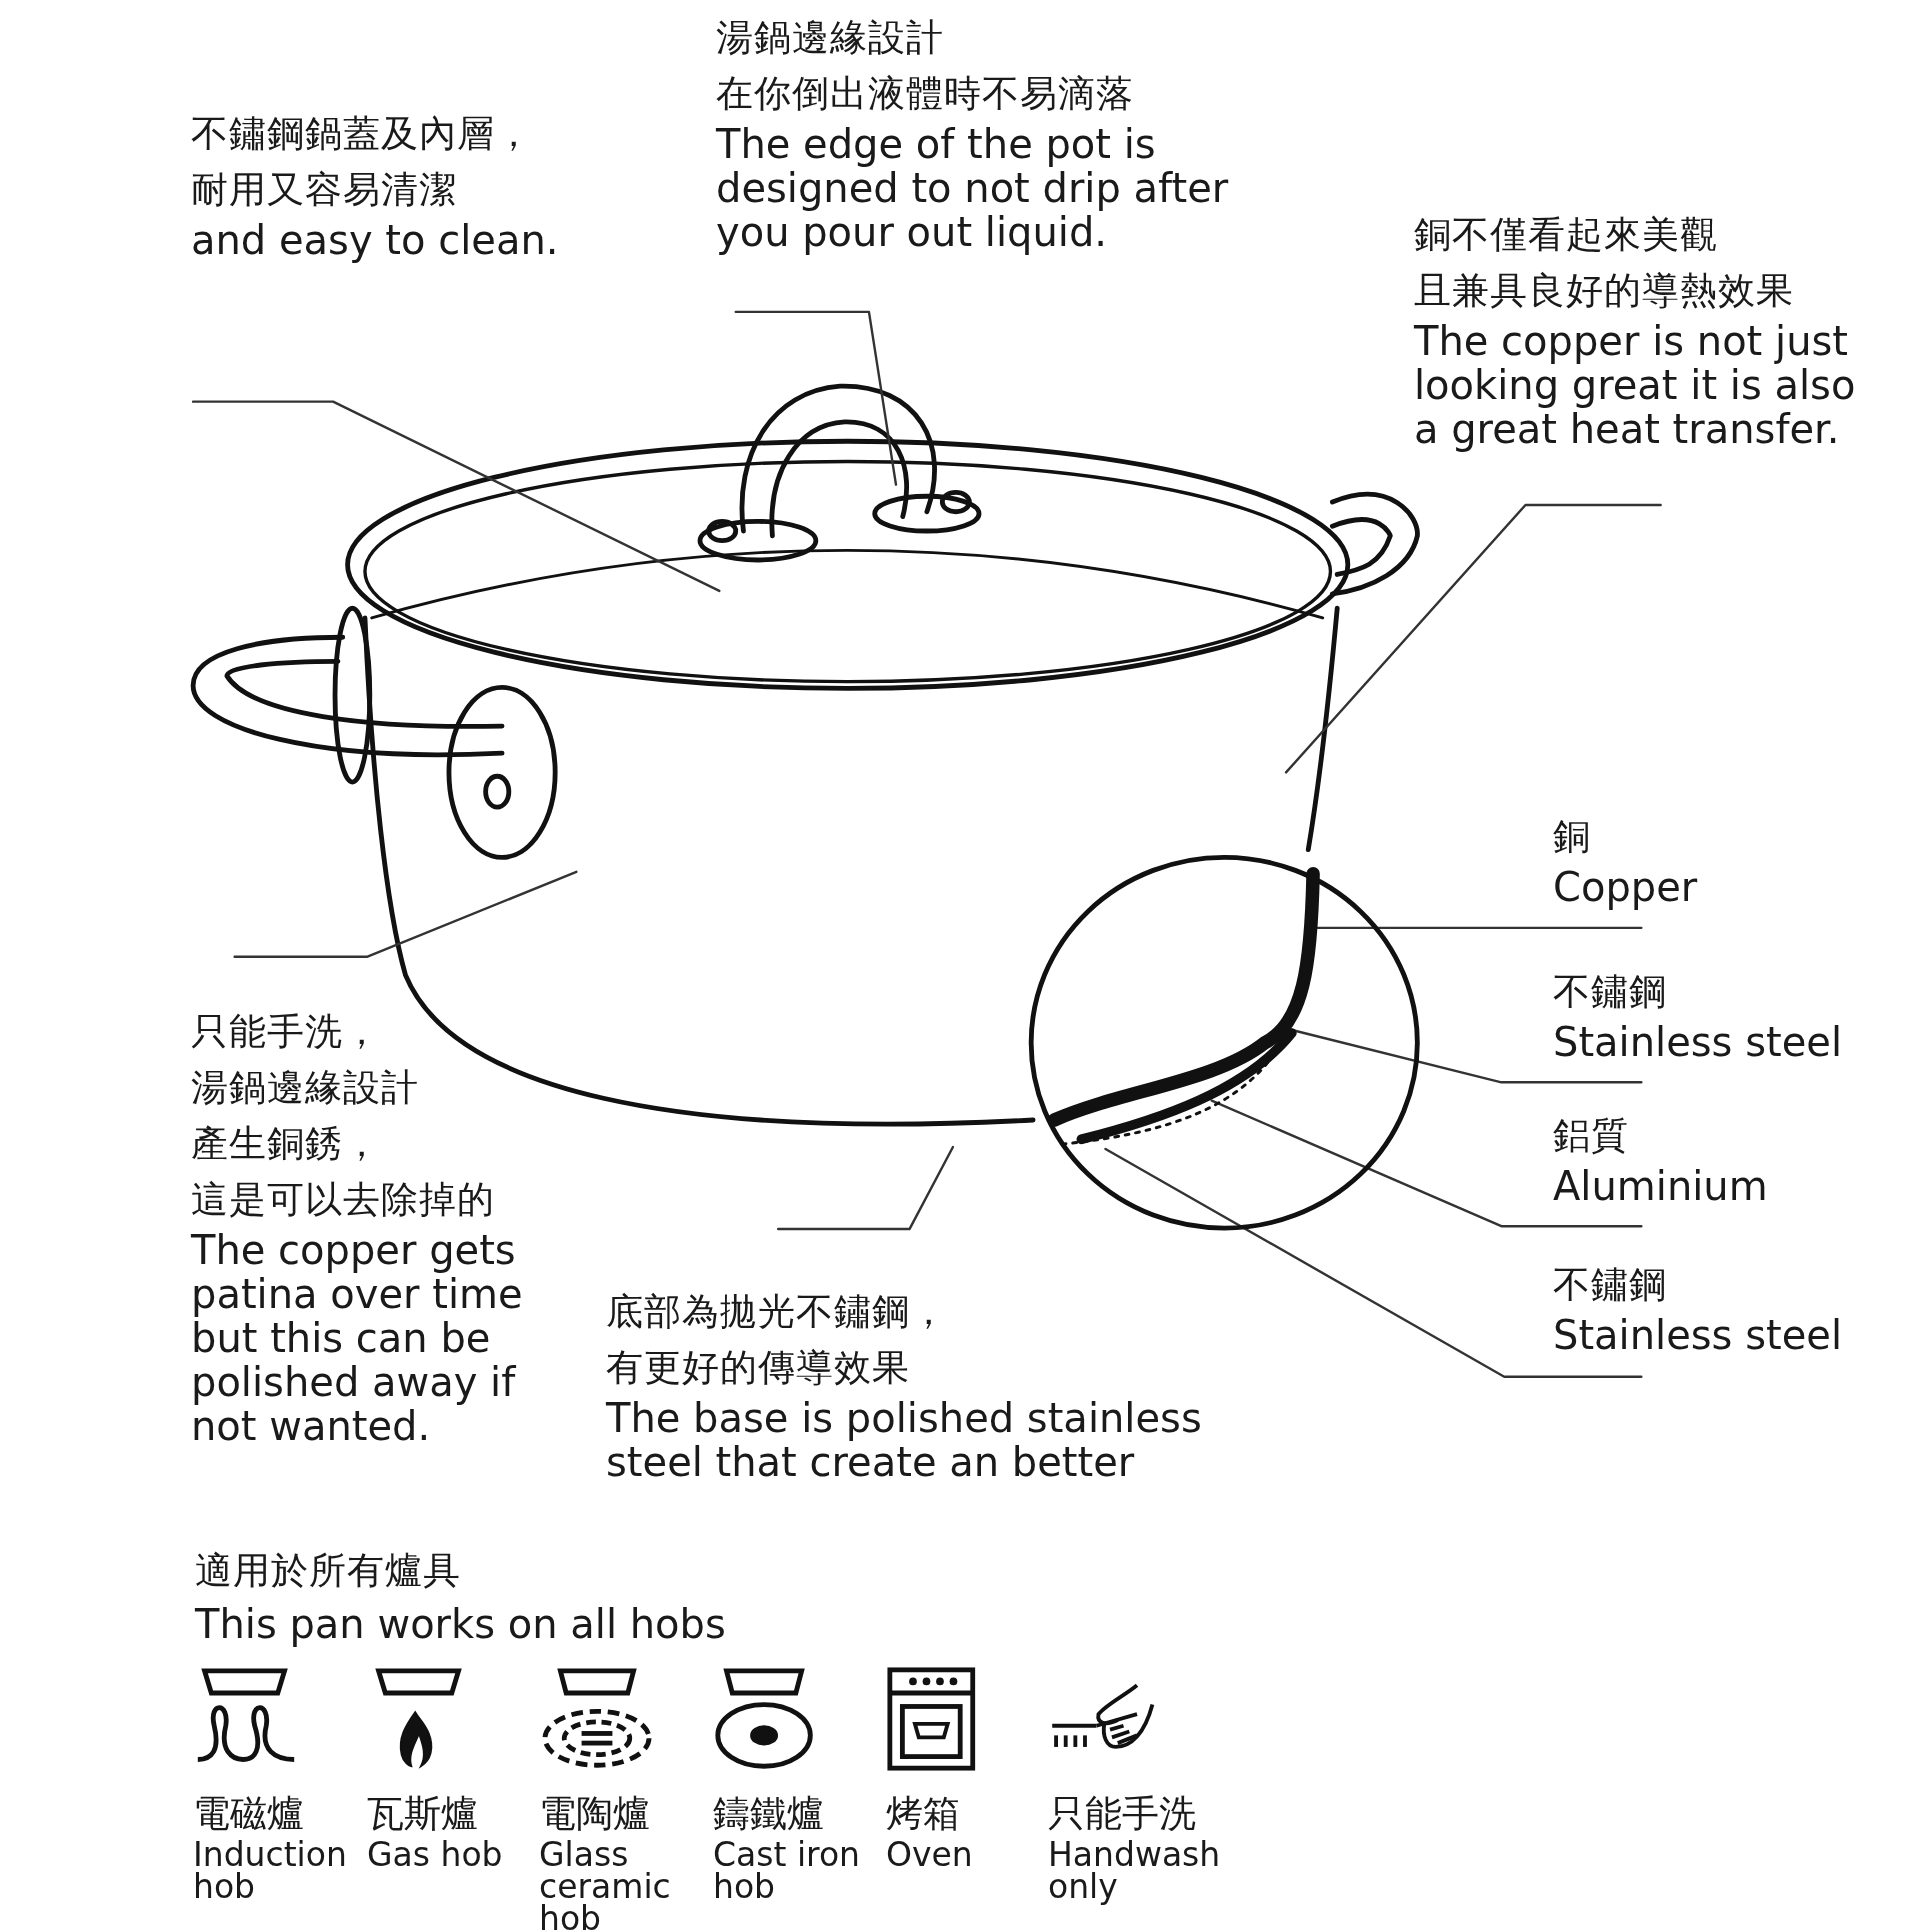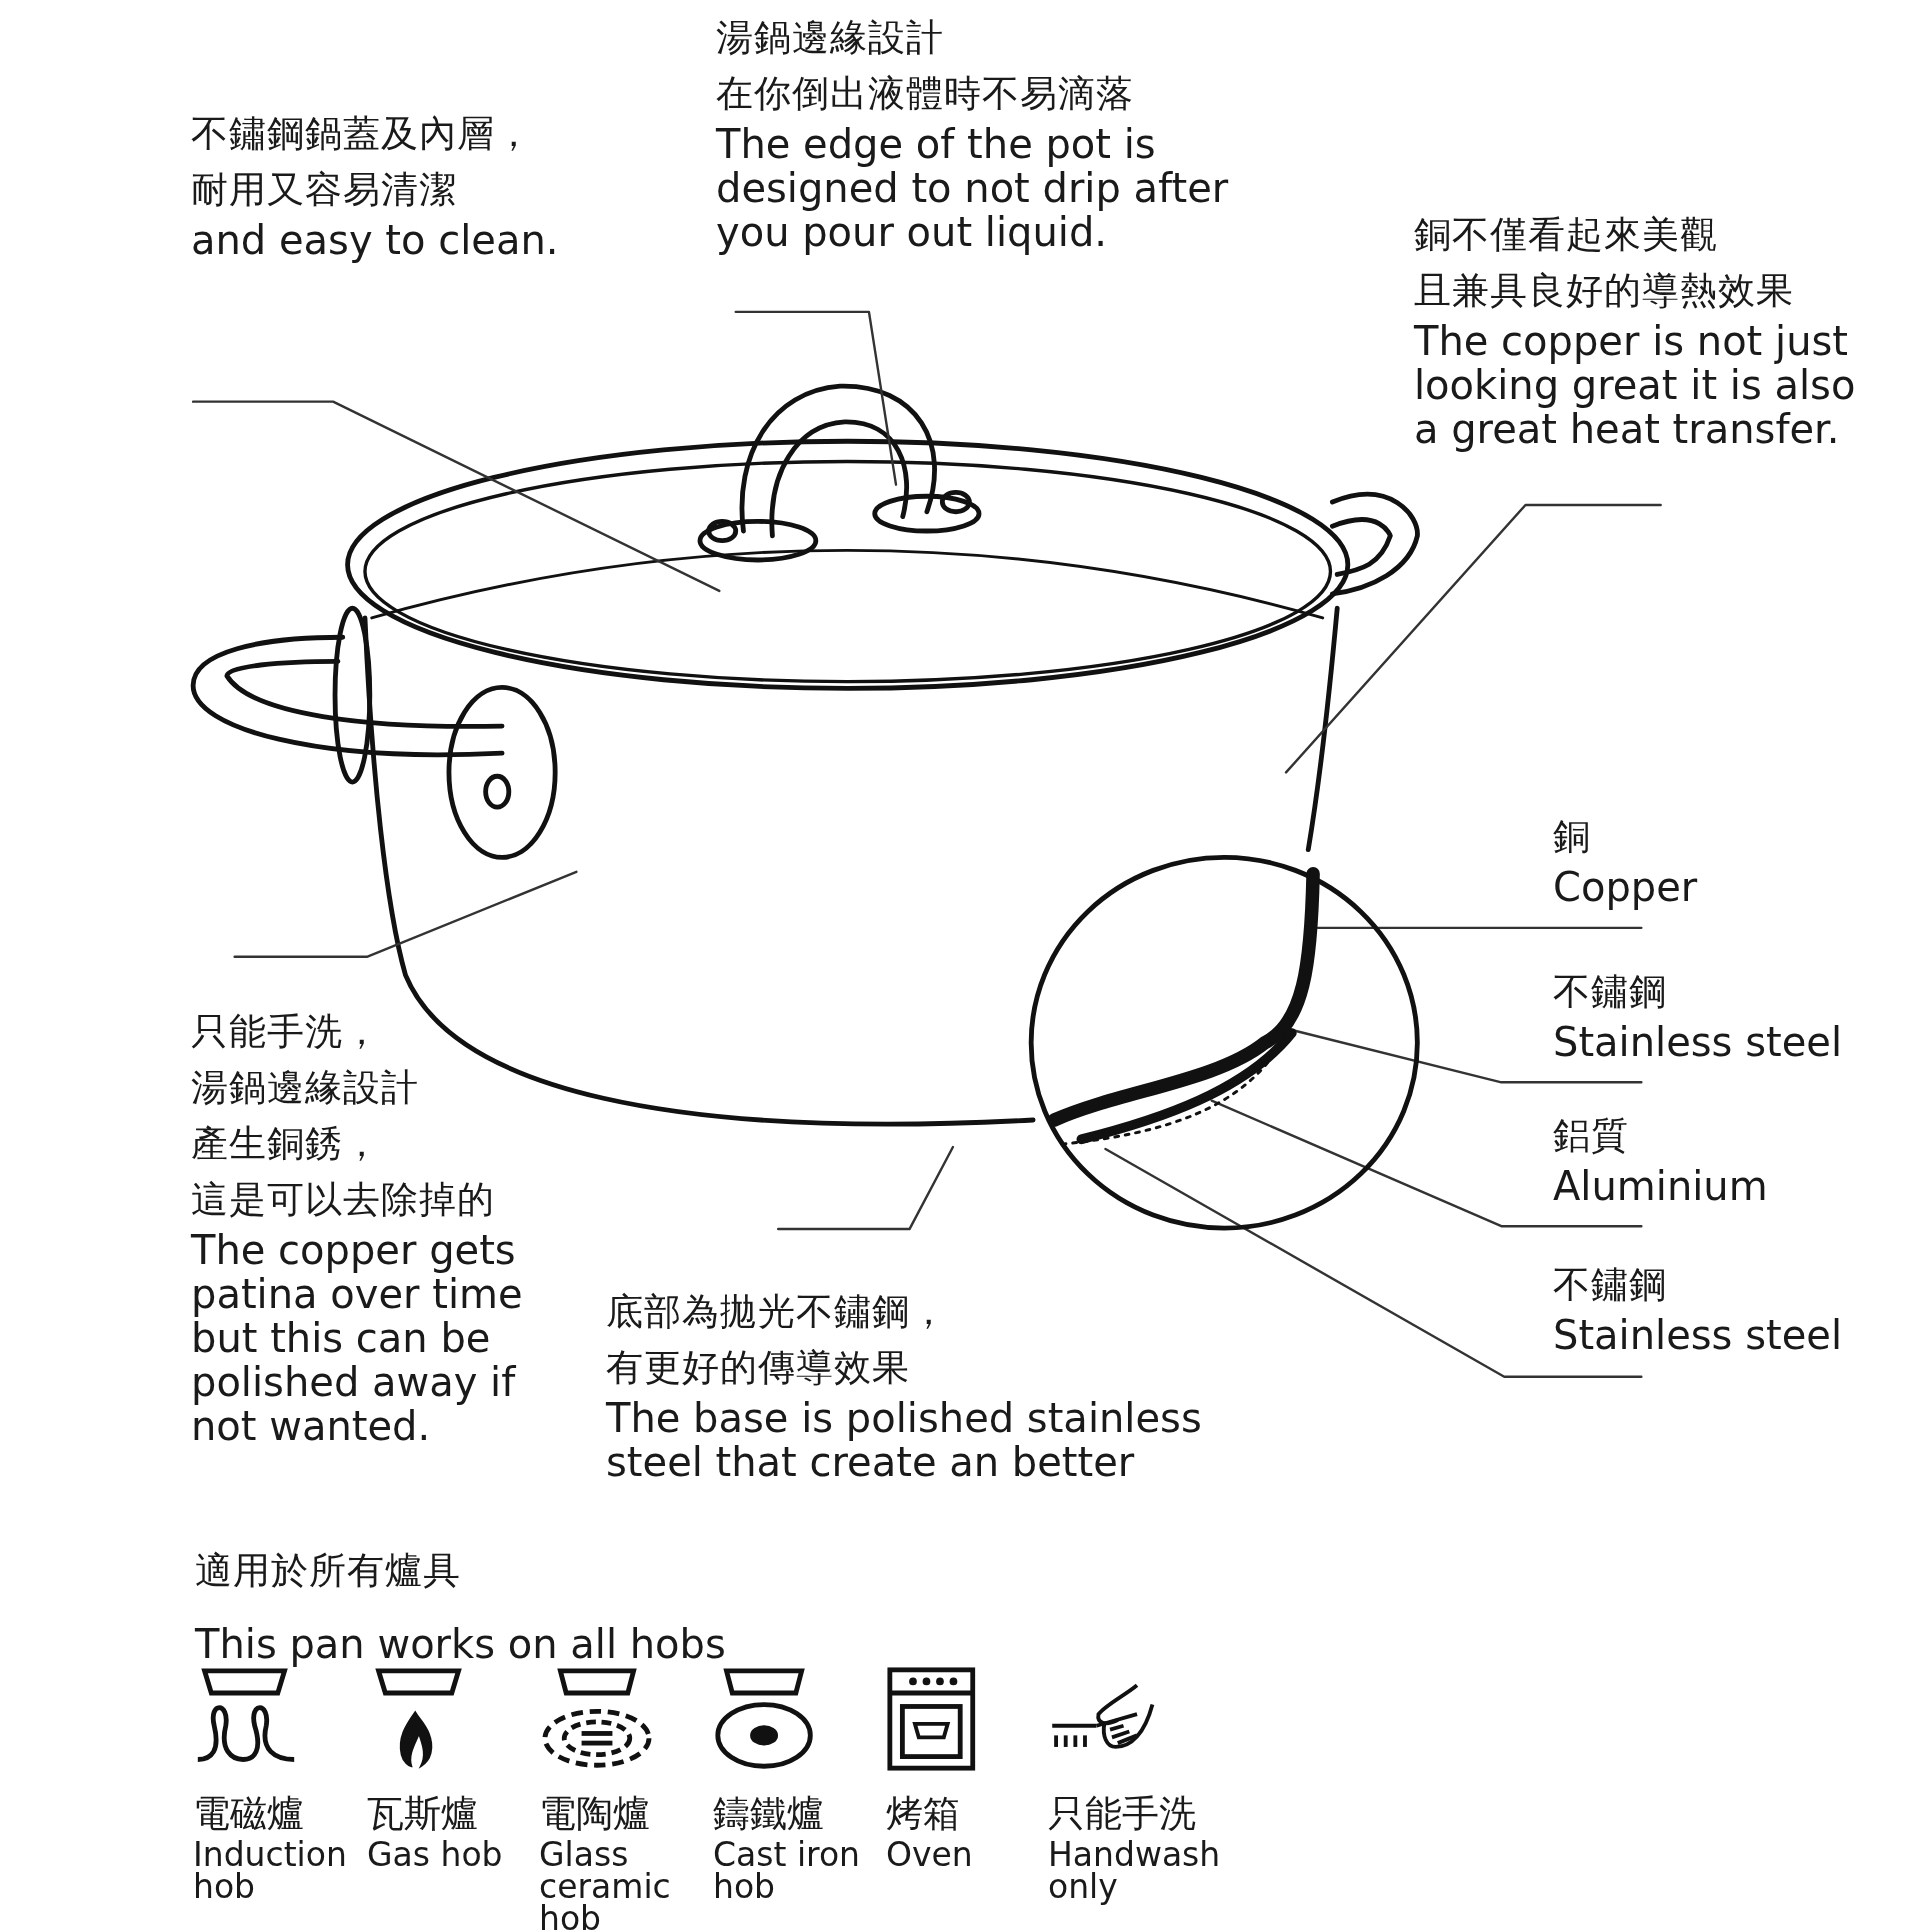--- a/index.html
+++ b/index.html
@@ -129,21 +129,21 @@
   <span class="zh">鋁質</span>
   <span class="en">Aluminium</span>
 </div>
 <div class="callout" style="left:1553px; top:1257px;">
   <span class="zh">不鏽鋼</span>
   <span class="en">Stainless steel</span>
 </div>
 
 <div class="callout" style="left:195px; top:1543px;">
   <span class="zh">適用於所有爐具</span>
-  <span class="en" style="margin-top:23px;text-align:right;">This pan works on all hobs</span>
+  <span class="en" style="margin-top:3px;text-align:right;">This pan works on all hobs</span>
 </div>
 
 <div class="hob" style="left:193px;">
   <svg width="106" height="106" viewBox="0 0 110 110" fill="none" stroke="#111" stroke-width="5">
     <path d="M12 5 H95 L88 28 H19 Z"></path>
     <path d="M5 105 C 20 105, 28 95, 22 70 C 16 45, 38 45, 34 70 C 28 95, 40 105, 52 105 C 64 105, 72 95, 64 70 C 58 45, 80 45, 76 70 C 70 95, 85 105, 105 105" transform="translate(0,-8)"></path>
   </svg>
   <div class="zh2">電磁爐</div>
   <div class="en2">
       <span>Induction</span>

